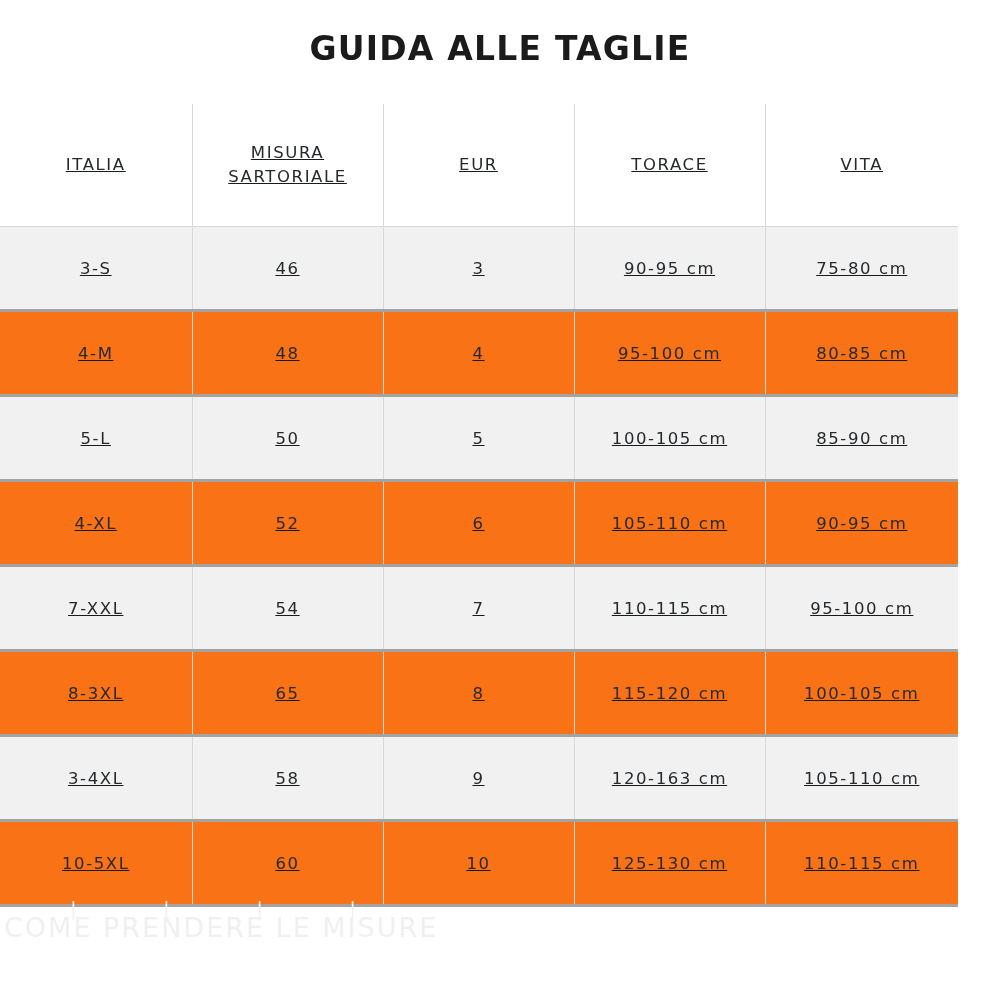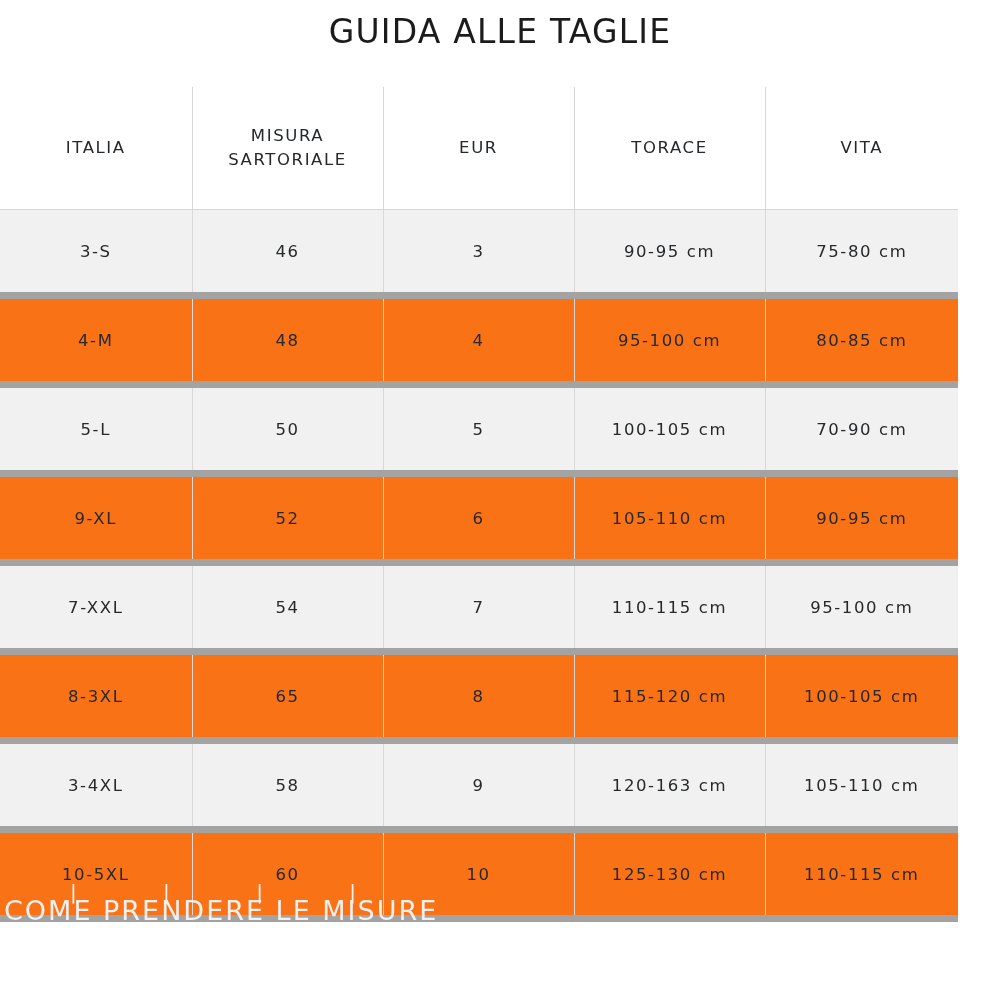--- a/index.html
+++ b/index.html
@@ -19,33 +19,34 @@
   .page {
     width: 1000px;
     height: 1000px;
     position: relative;
     background: #ffffff;
   }
 
   .page-title {
     text-align: center;
     font-size: 33px;
-    font-weight: normal;
+    font-weight: bold;
     letter-spacing: 1.2px;
     color: #1b1b1b;
     padding-top: 12px;
-    margin: 0;
+    margin: 17px;
     font-family: "DejaVu Sans", sans-serif;
   }
 
   .table-wrap {
     position: absolute;
     top: 87px;
     left: 0;
     width: 1000px;
+    text-decoration: underline;
   }
 
   table.size-table {
     border-collapse: collapse;
     width: 958px;
     margin-left: 0;
     table-layout: fixed;
   }
 
   table.size-table col.c0 { width: 192px; }
@@ -73,21 +74,21 @@
   }
 
   table.size-table thead th {
     height: 122px;
     line-height: 24px;
     border-bottom: 1px solid #d8d8d8;
   }
 
   table.size-table tbody td {
     height: 82px;
-    border-bottom: 7px solid #a3a3a3;
+    border-bottom: 3px solid #a3a3a3;
   }
 
   table.size-table tbody tr.shaded td {
     background: #f1f1f1;
   }
   table.size-table tbody tr.plain td {
     background: #f97316;
   }
 
   .hdr-line {
@@ -181,24 +182,24 @@
           <td>48</td>
           <td>4</td>
           <td>95-100 cm</td>
           <td>80-85 cm</td>
         </tr>
         <tr class="shaded">
           <td>5-L</td>
           <td>50</td>
           <td>5</td>
           <td>100-105 cm</td>
-          <td>70-90 cm</td>
-        </tr>
-        <tr class="plain">
-          <td>9-XL</td>
+          <td>85-90 cm</td>
+        </tr>
+        <tr class="plain">
+          <td>4-XL</td>
           <td>52</td>
           <td>6</td>
           <td>105-110 cm</td>
           <td>90-95 cm</td>
         </tr>
         <tr class="shaded">
           <td>7-XXL</td>
           <td>54</td>
           <td>7</td>
           <td>110-115 cm</td>

